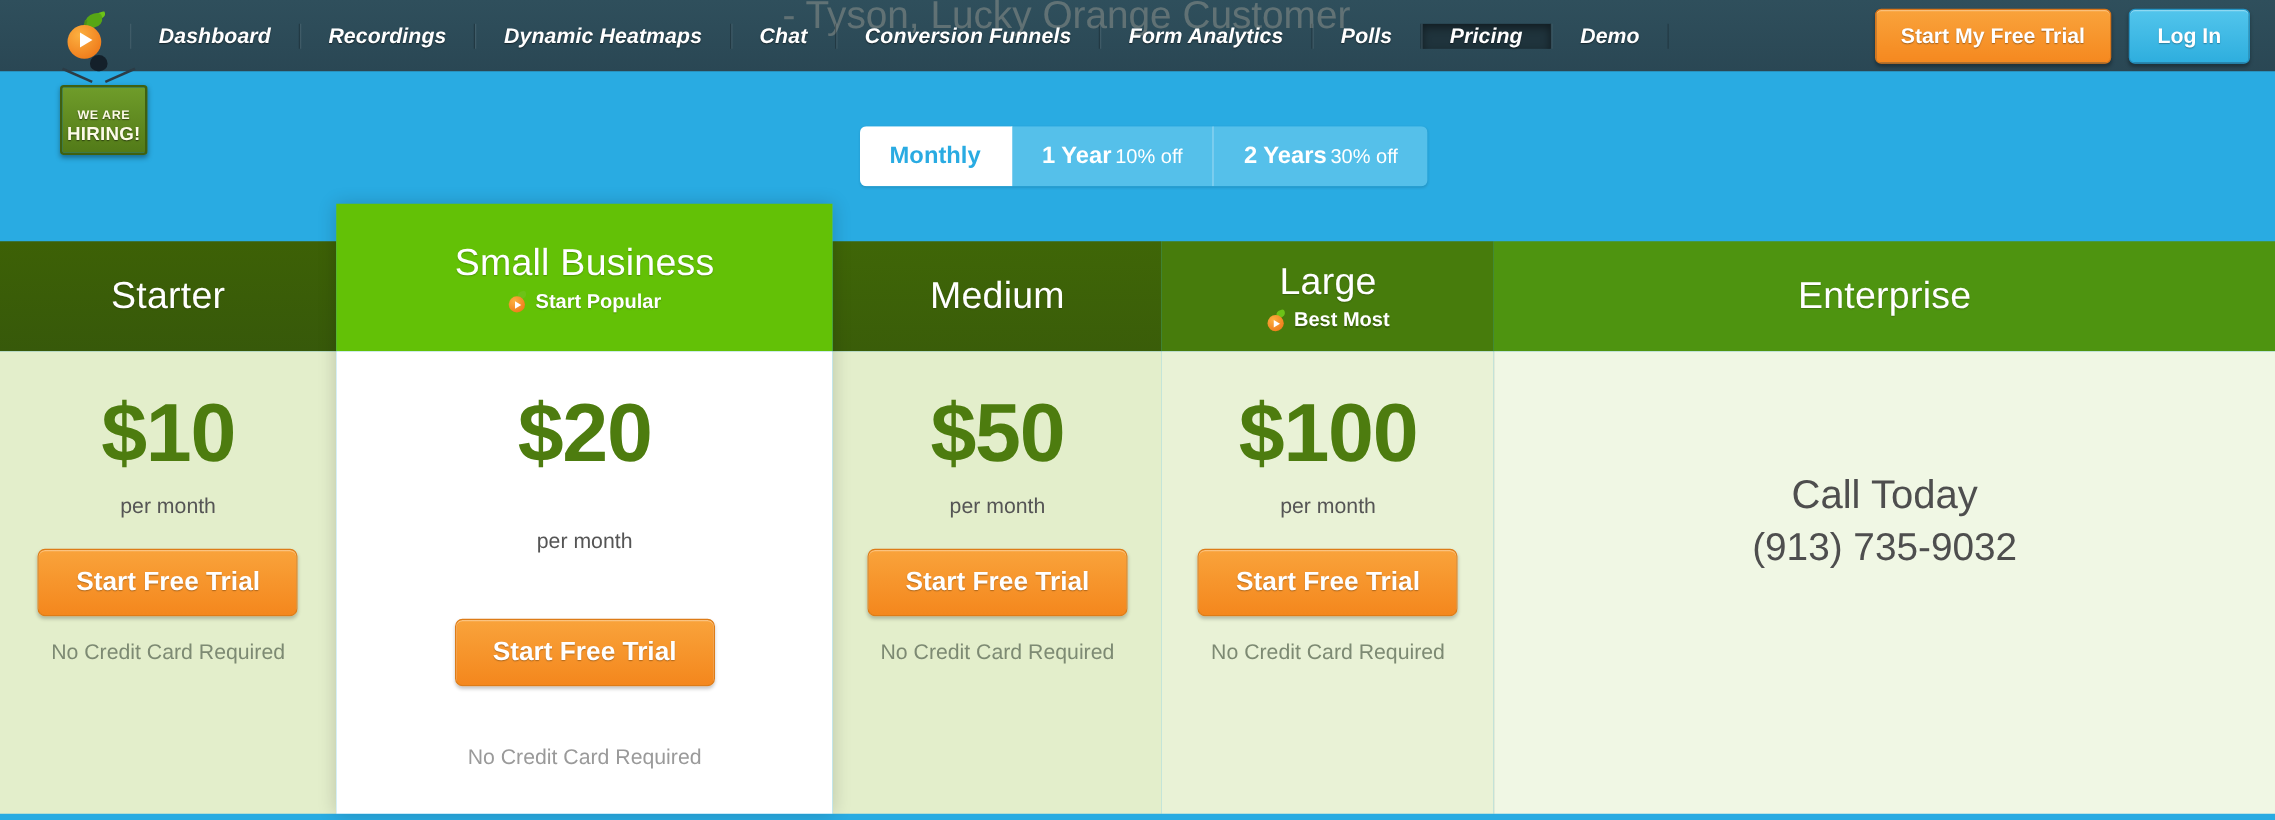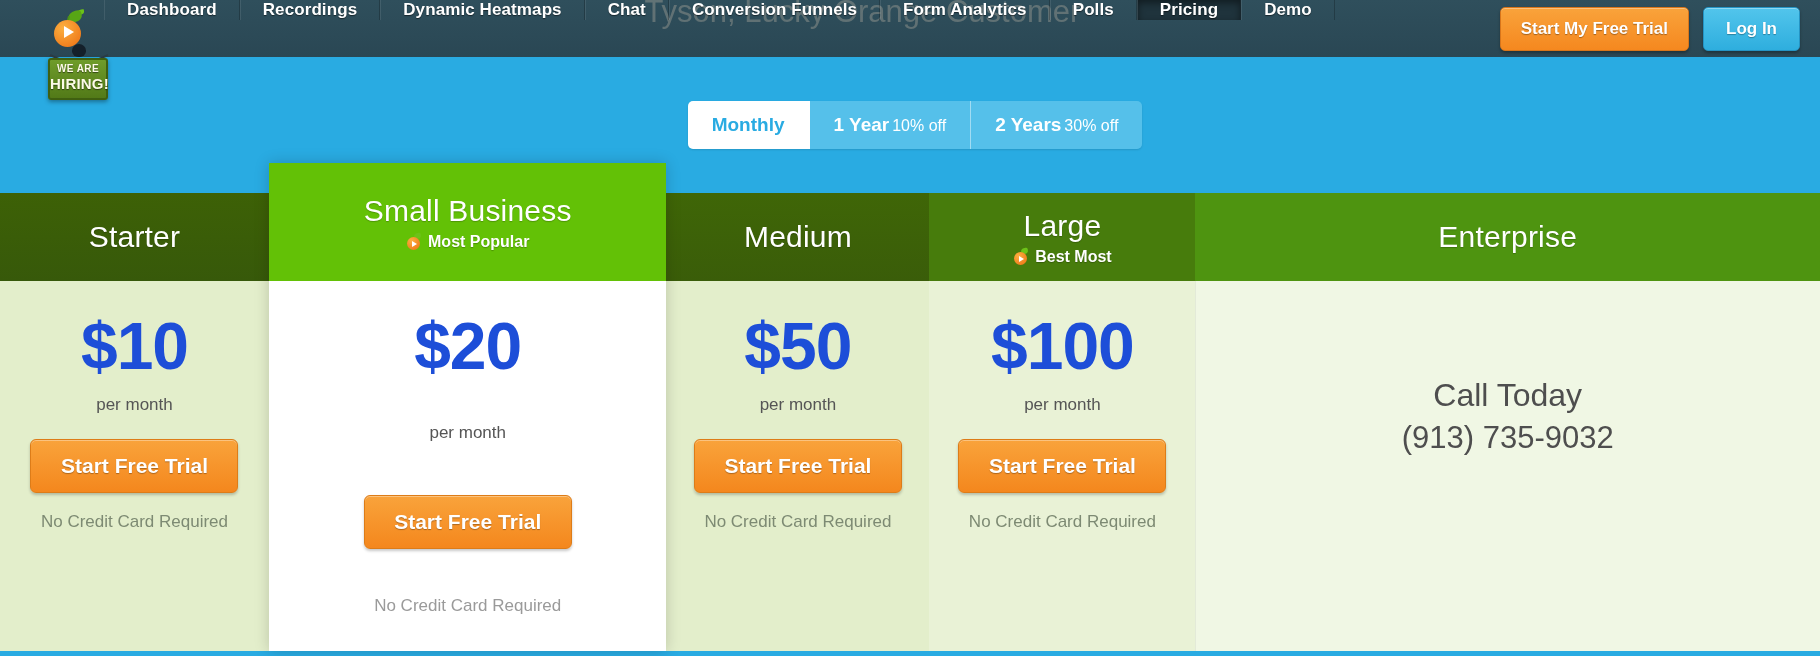--- a/index.html
+++ b/index.html
@@ -58,21 +58,21 @@
     box-shadow: 6px -3px 0 -3px #6cc218;
   }
   .logo-orange .stem {
     position: absolute;
     left: 16px; top: 5px;
     width: 2px; height: 8px;
     background: #4e8f18;
     transform: rotate(14deg);
   }
 
-  .nav-items { display: flex; align-items: flex-start; }
+  .nav-items { display: flex; align-items: center; font-style: italic; }
   .nav-item {
     display: flex;
     align-items: center;
     padding: 0 22px;
     color: #ffffff;
     font-size: 17px;
     font-weight: bold;
     letter-spacing: .1px;
     text-shadow: 0 1px 1px rgba(0,0,0,.5);
     border-left: 1px solid rgba(255,255,255,.09);
@@ -153,23 +153,23 @@
   .hiring .rope-l, .hiring .rope-r {
     position: absolute;
     top: 4px;
     width: 26px; height: 2px;
     background: #2c3c46;
   }
   .hiring .rope-l { left: 2px; transform: rotate(24deg); transform-origin: left center; }
   .hiring .rope-r { left: 34px; transform: rotate(-24deg); transform-origin: right center; }
   .hiring .sign {
     position: absolute;
-    left: 0; top: 8px;
-    width: 60px;
-    padding: 3px 0 6px;
+    left: 0; top: 18px;
+    width: 70px;
+    padding: 17px 0 6px;
     background: linear-gradient(#6f9c2a, #527a18);
     border: 2px solid #3f6010;
     border-radius: 3px;
     text-align: center;
     box-shadow: 0 2px 4px rgba(0,0,0,.35);
   }
   .hiring .l1 {
     color: #fdfbe8;
     font-size: 10px;
     font-weight: bold;
@@ -288,21 +288,21 @@
   .card-body {
     flex: 1;
     display: flex;
     flex-direction: column;
     align-items: center;
     padding-top: 30px;
   }
   .price {
     font-size: 66px;
     font-weight: bold;
-    color: #1d4ed8;
+    color: #4d7c0f;
     letter-spacing: -1px;
     line-height: 70px;
   }
   .price-note {
     margin-top: 14px;
     font-size: 17px;
     color: #555555;
   }
   .btn-cta {
     margin-top: 24px;
@@ -453,21 +453,21 @@
 
     <div class="card small">
       <div class="card-head">
         <div class="card-title">Small Business</div>
         <div class="card-badge">
           <span class="mini-orange">
             <span class="ml"></span>
             <span class="mb"></span>
             <span class="mp"></span>
           </span>
-          <span>Most Popular</span>
+          <span>Start Popular</span>
         </div>
       </div>
       <div class="card-body">
         <div class="price">$20</div>
         <div class="price-note">per month</div>
         <div class="btn-cta">Start Free Trial</div>
         <div class="no-cc">No Credit Card Required</div>
       </div>
     </div>
 

